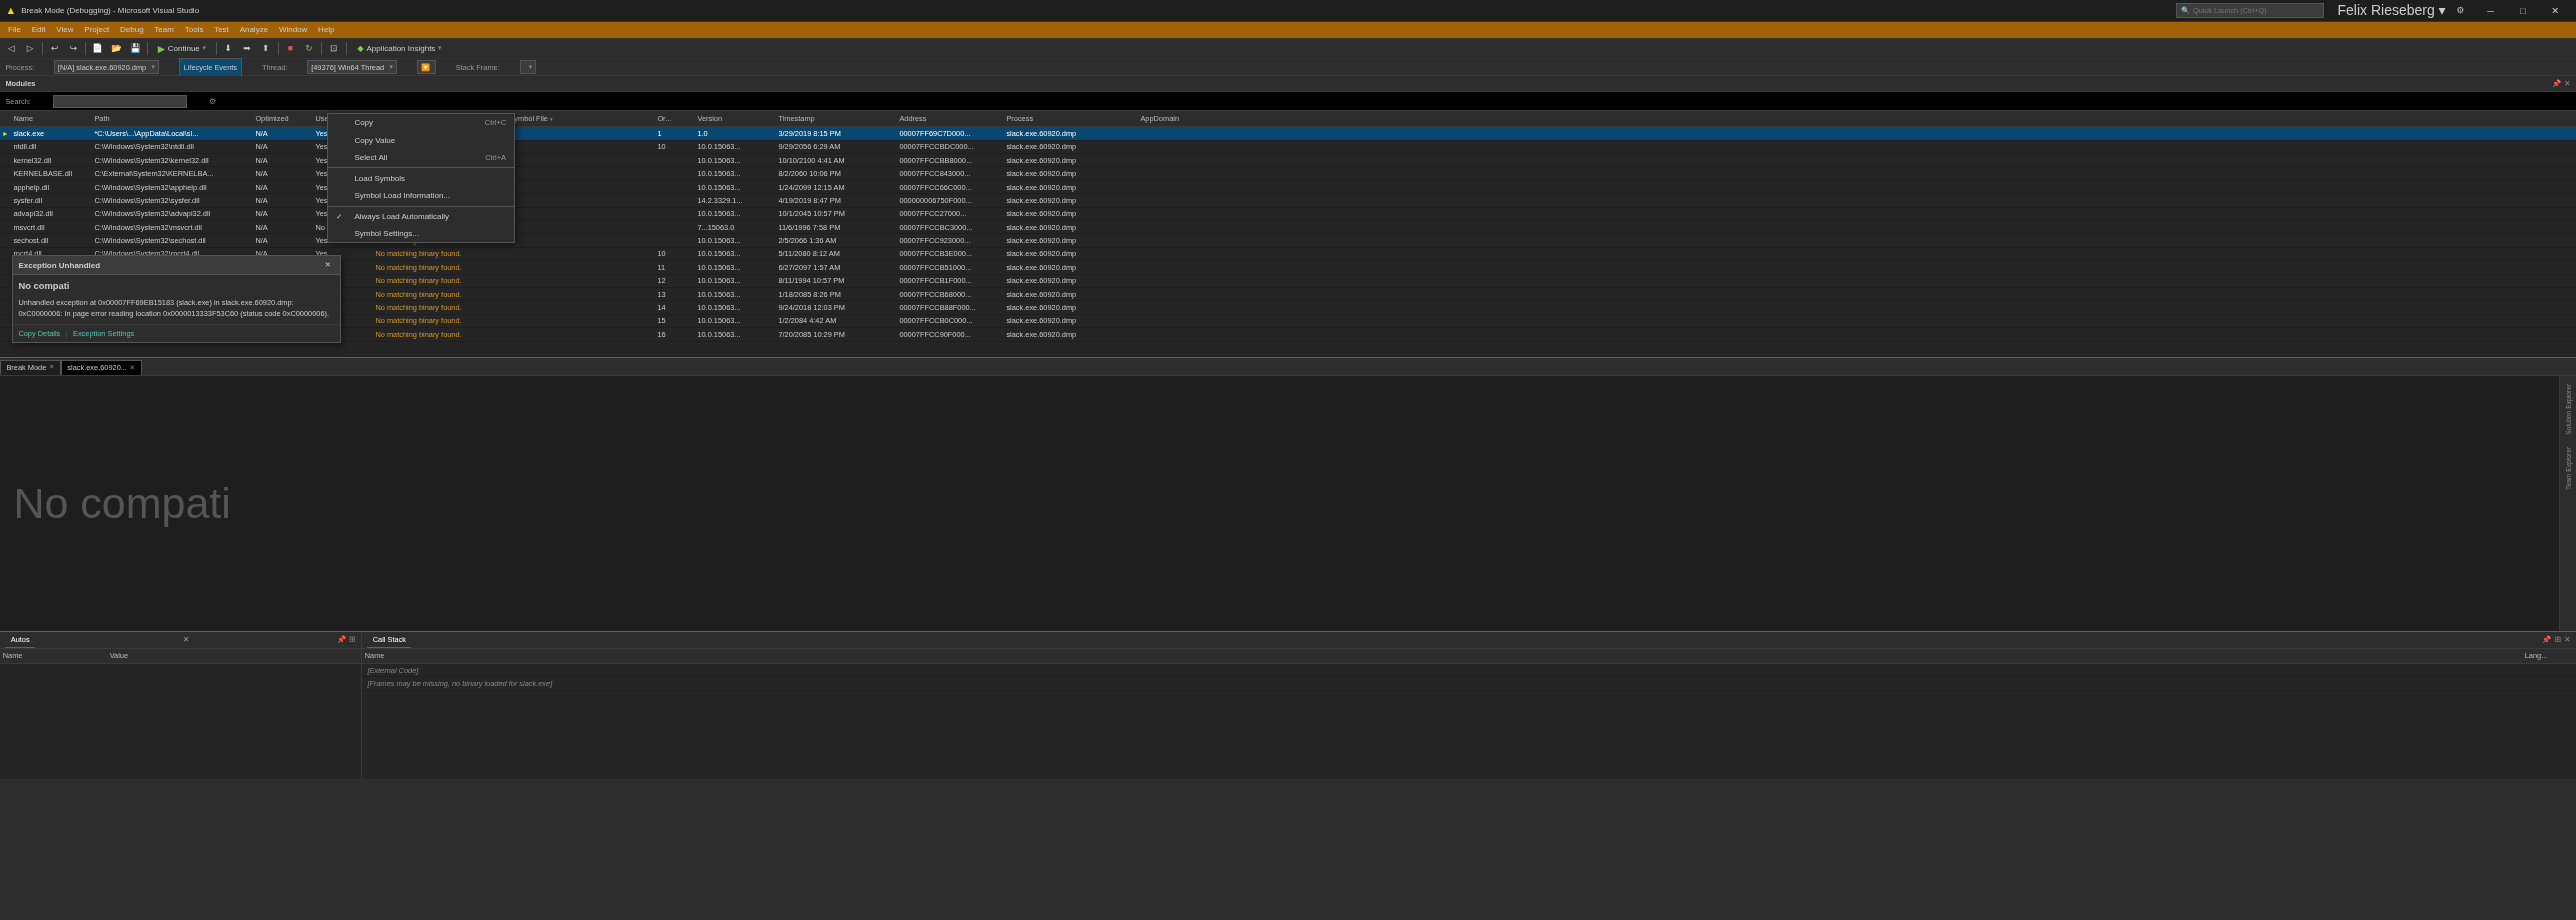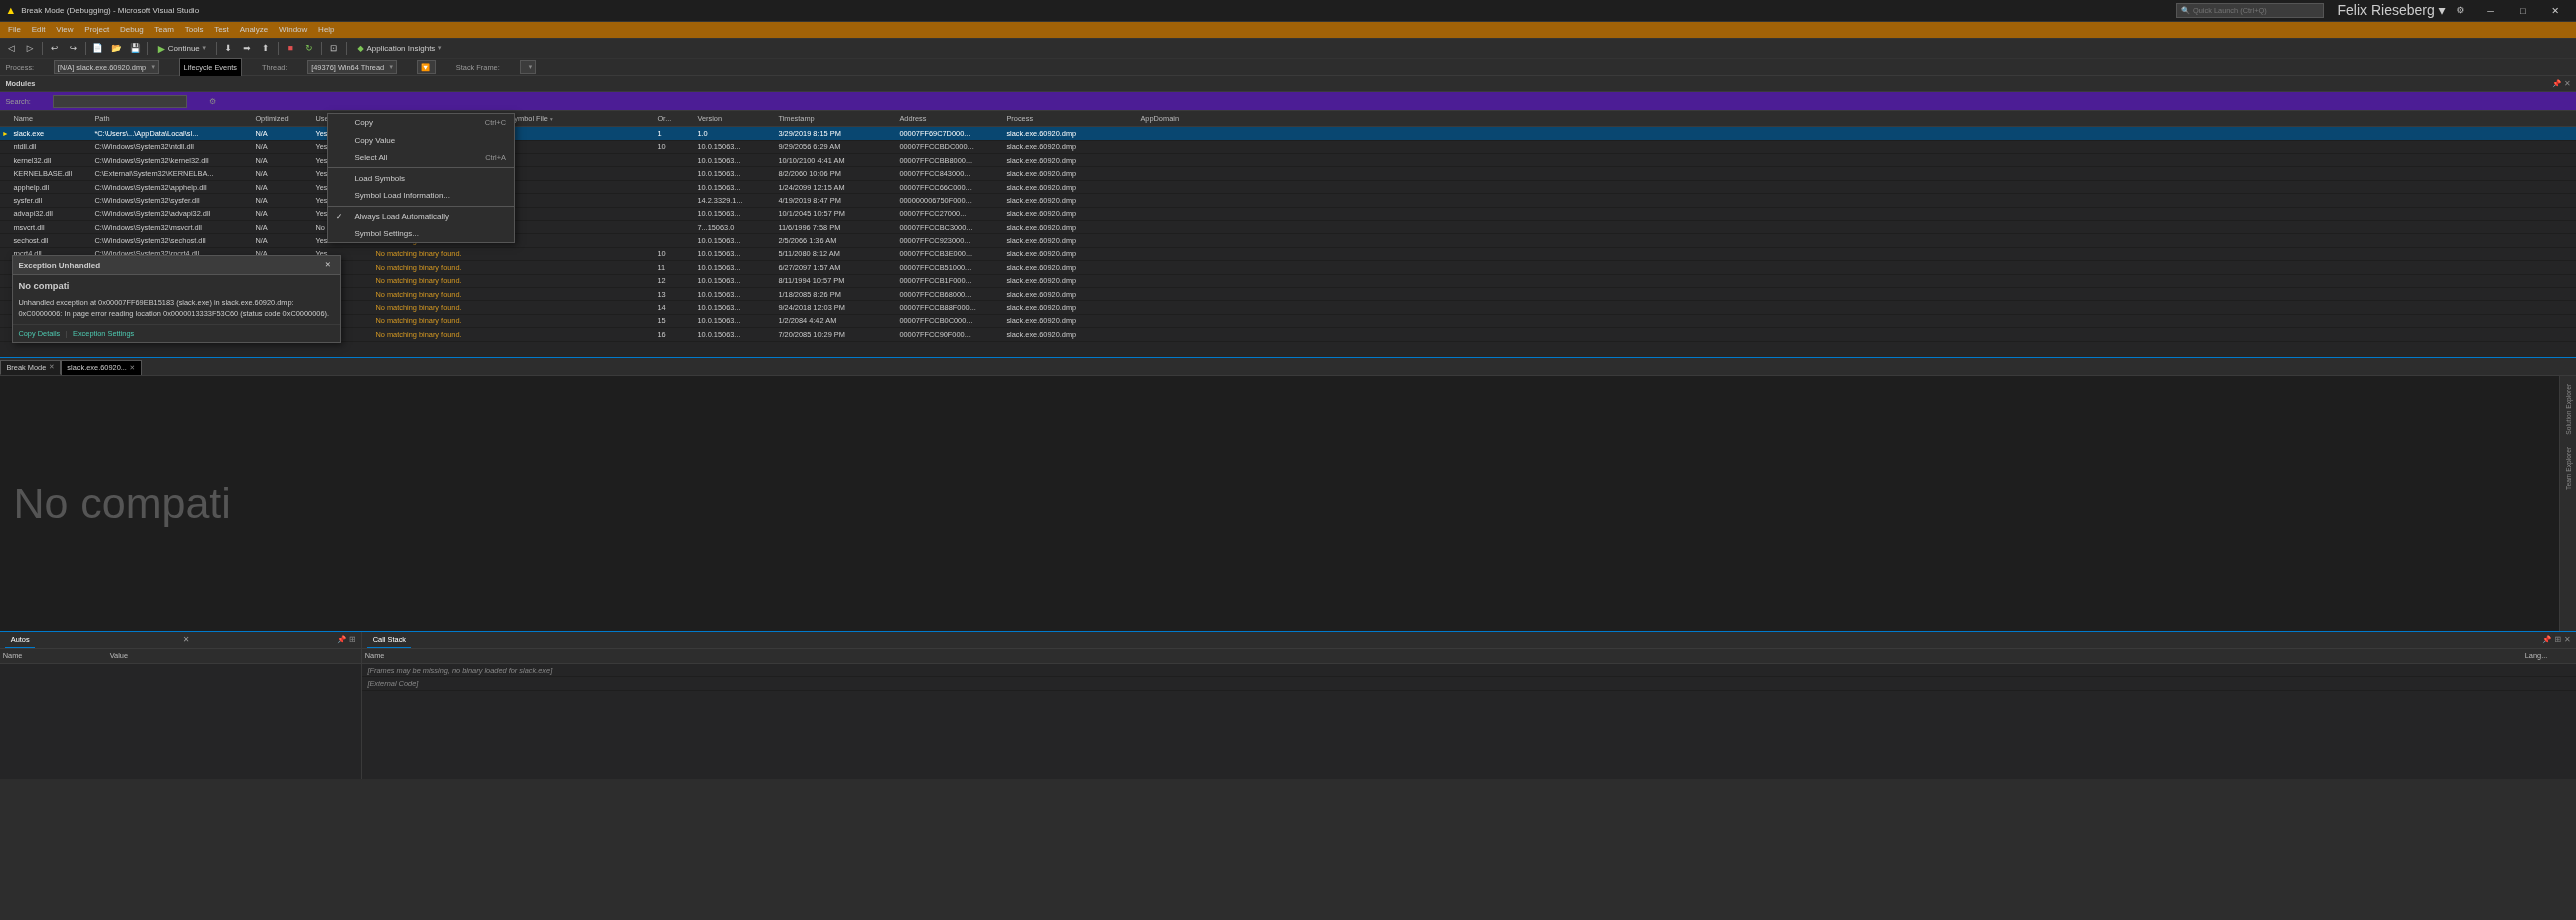--- a/index.html
+++ b/index.html
@@ -137,21 +137,21 @@
       height: 16px;
       background: #2d2d2d;
       display: flex;
       align-items: center;
       padding: 0 5.4px;
       gap: 5.4px;
       border-bottom: 0.7px solid #3a3a3a;
     }
     #modules-search-area {
       height: 19px;
-      background: #4c1d95;
+      background: #000000;
       display: flex;
       align-items: center;
       padding: 0 5.4px;
       gap: 22px;
       border-bottom: 0.7px solid #3a3a3a;
     }
     #search-label { color: #999; font-size: 7.4px; }
     #search-input {
       width: 134px;
       height: 13.4px;
@@ -570,21 +570,21 @@
     <span id="appinsights-dropdown" style="cursor:pointer;">▾</span>
   </div>
 </div>
 
 <div id="status-bar-top">
   <span class="status-label">Process:</span>
   <div class="status-dropdown">
     <span>[N/A] slack.exe.60920.dmp</span>
     <span style="color:#888; font-size:6.7px; margin-left:2.7px;">▾</span>
   </div>
-  <span style="padding:4px 4px; background:#000000; border:0.7px solid #555; cursor:pointer;">
+  <span style="padding:4px 4px; background:#0c4a6e; border:0.7px solid #555; cursor:pointer;">
     <span>Lifecycle Events</span>
   </span>
   <span class="status-label">Thread:</span>
   <div class="status-dropdown">
     <span>[49376] Win64 Thread</span>
     <span style="color:#888; font-size:6.7px; margin-left:2.7px;">▾</span>
   </div>
   <span style="padding:1.3px 4px; background:#3c3c3c; border:0.7px solid #555; cursor:pointer; font-size:7.4px;">🔽</span>
   <span class="status-label">Stack Frame:</span>
   <div class="status-dropdown">
@@ -952,25 +952,25 @@
         <span style="cursor:pointer; color:#888; font-size:8px;">⊞</span>
         <span style="cursor:pointer; color:#888; font-size:8px;">✕</span>
       </div>
     </div>
     <div style="display:flex; background:#2d2d2d; border-bottom:0.7px solid #3a3a3a; height:14.8px; font-size:7.4px; color:#bbb; align-items:center;">
       <div class="callstack-col-name">Name</div>
       <div class="callstack-col-lang">Lang...</div>
     </div>
     <div id="callstack-rows">
     <div class="callstack-row">
+      <div class="callstack-col-name note">[External Code]</div>
+      <div class="callstack-col-lang"></div>
+    </div>
+        <div class="callstack-row">
       <div class="callstack-col-name note">[Frames may be missing, no binary loaded for slack.exe]</div>
-      <div class="callstack-col-lang"></div>
-    </div>
-        <div class="callstack-row">
-      <div class="callstack-col-name note">[External Code]</div>
       <div class="callstack-col-lang"></div>
     </div>
       </div>
   </div>
 </div>
 
 <div id="exception-dialog">
   <div id="exception-dialog-header">
     <span class="dialog-title">Exception Unhandled</span>
     <span class="close-btn">✕</span>

